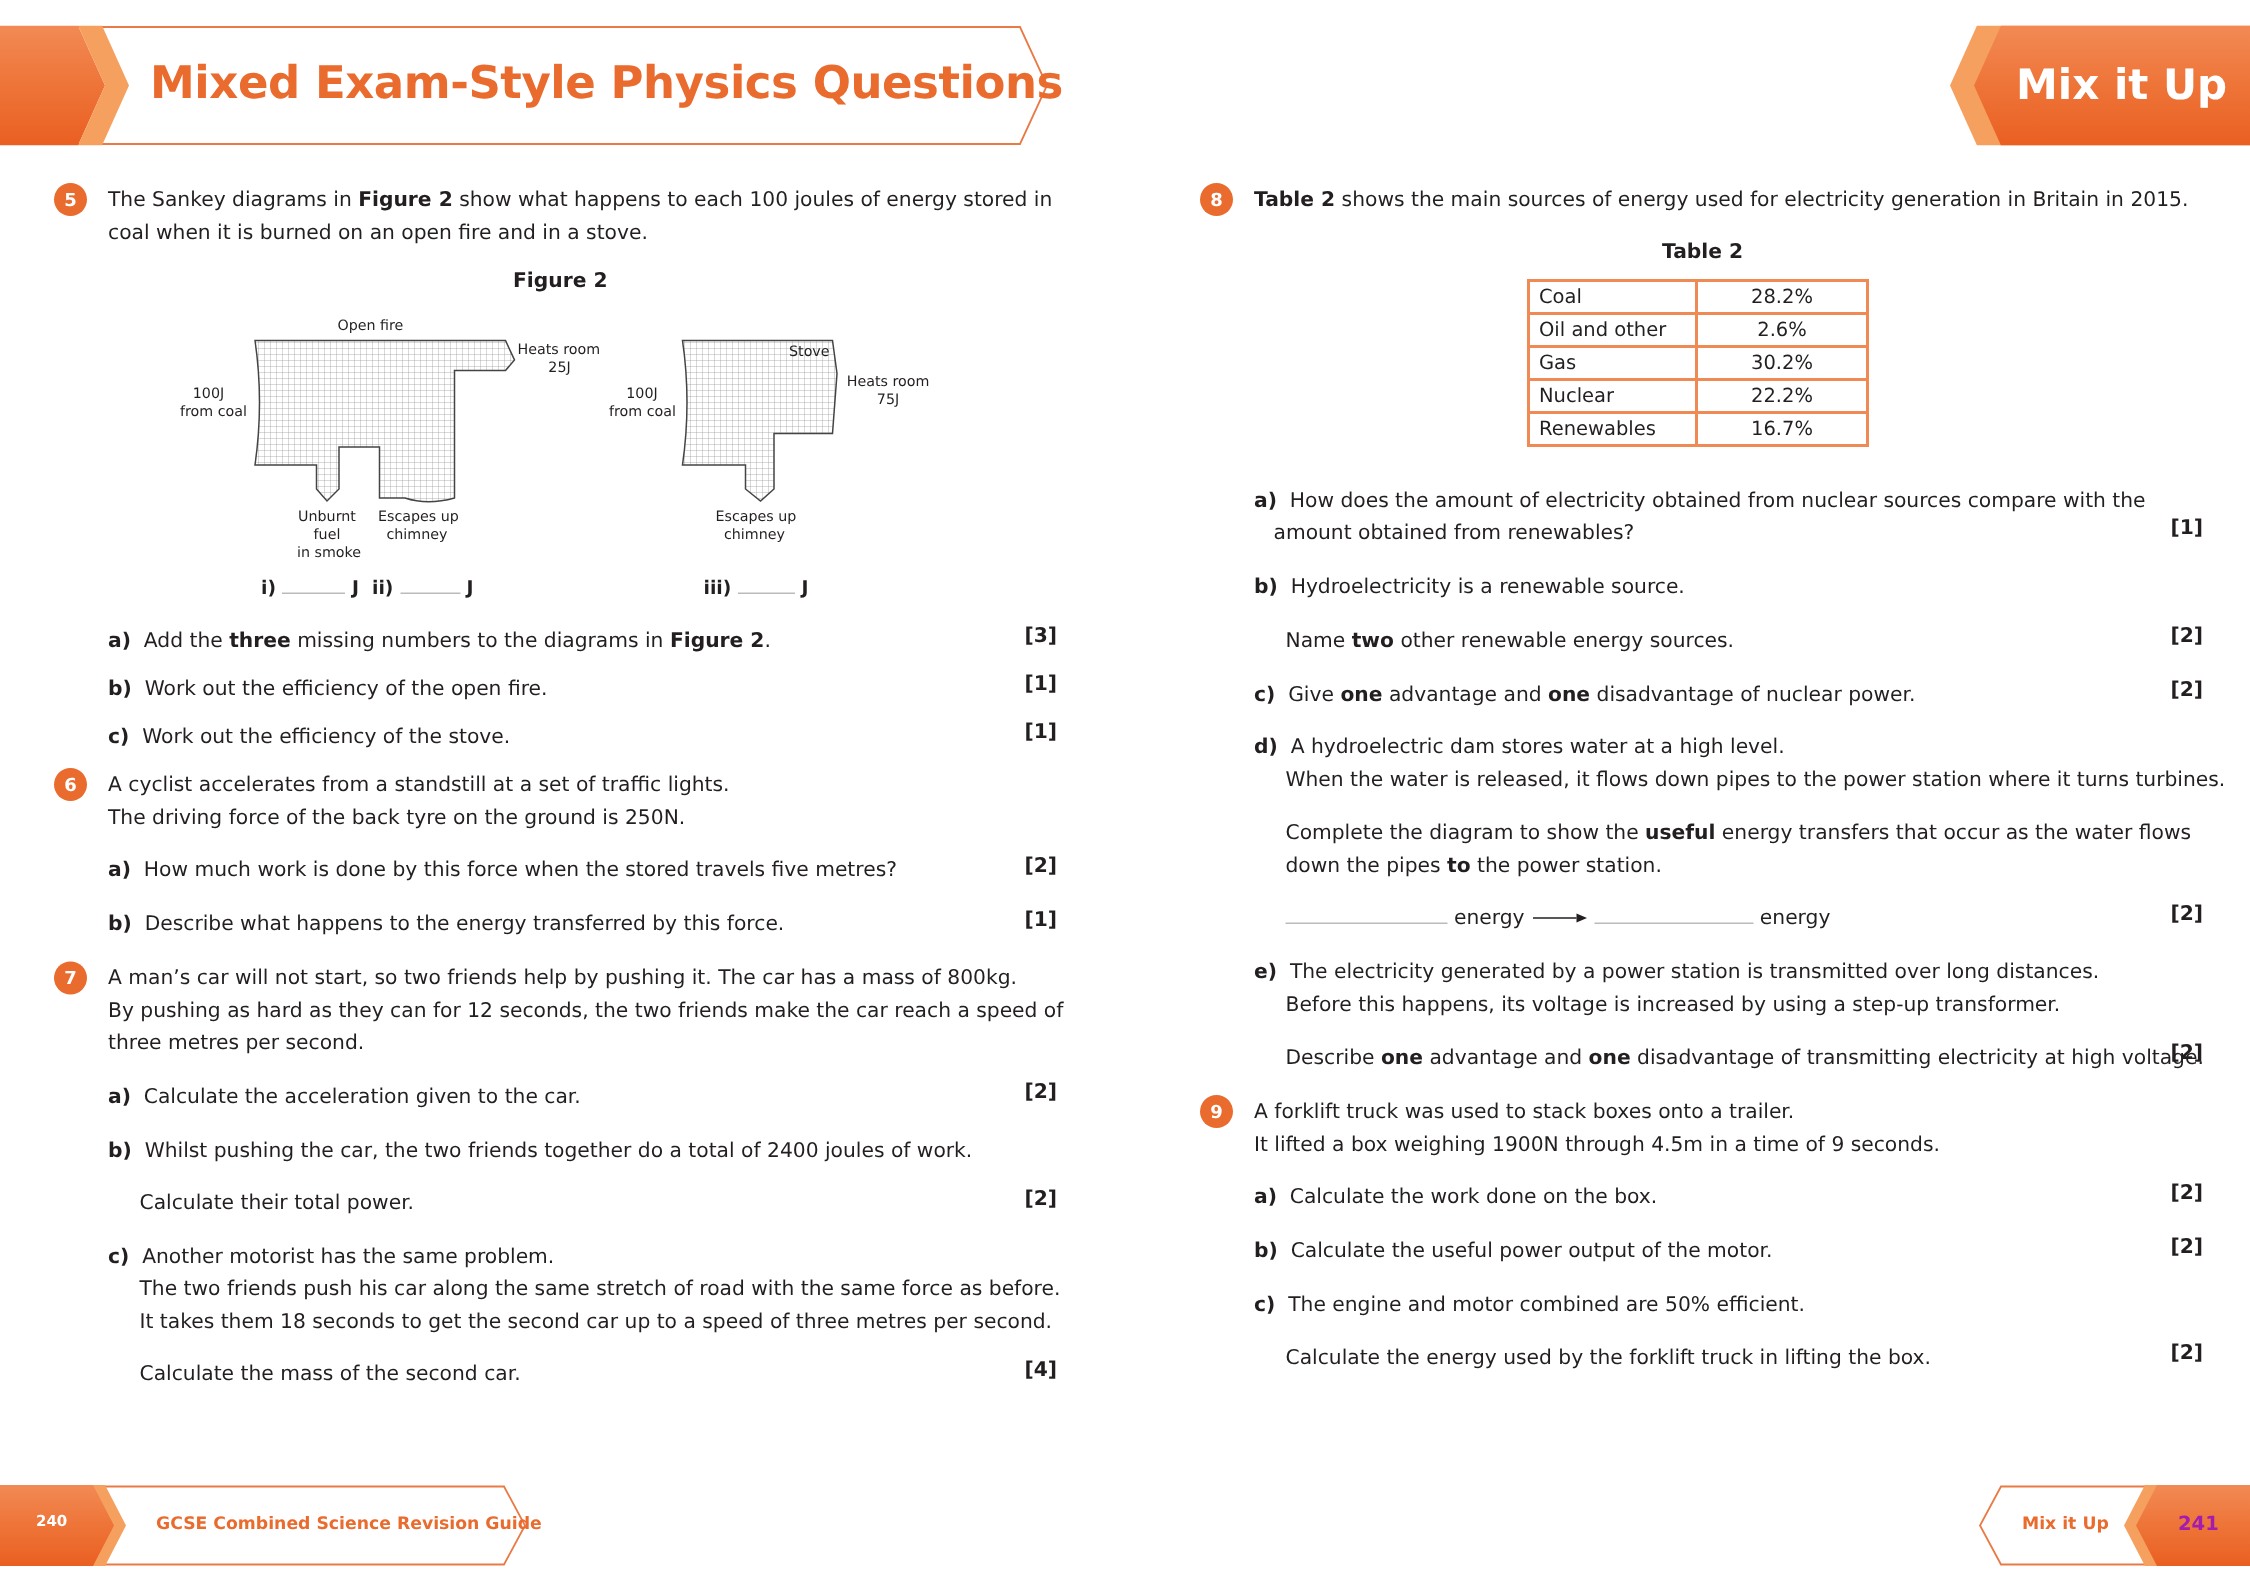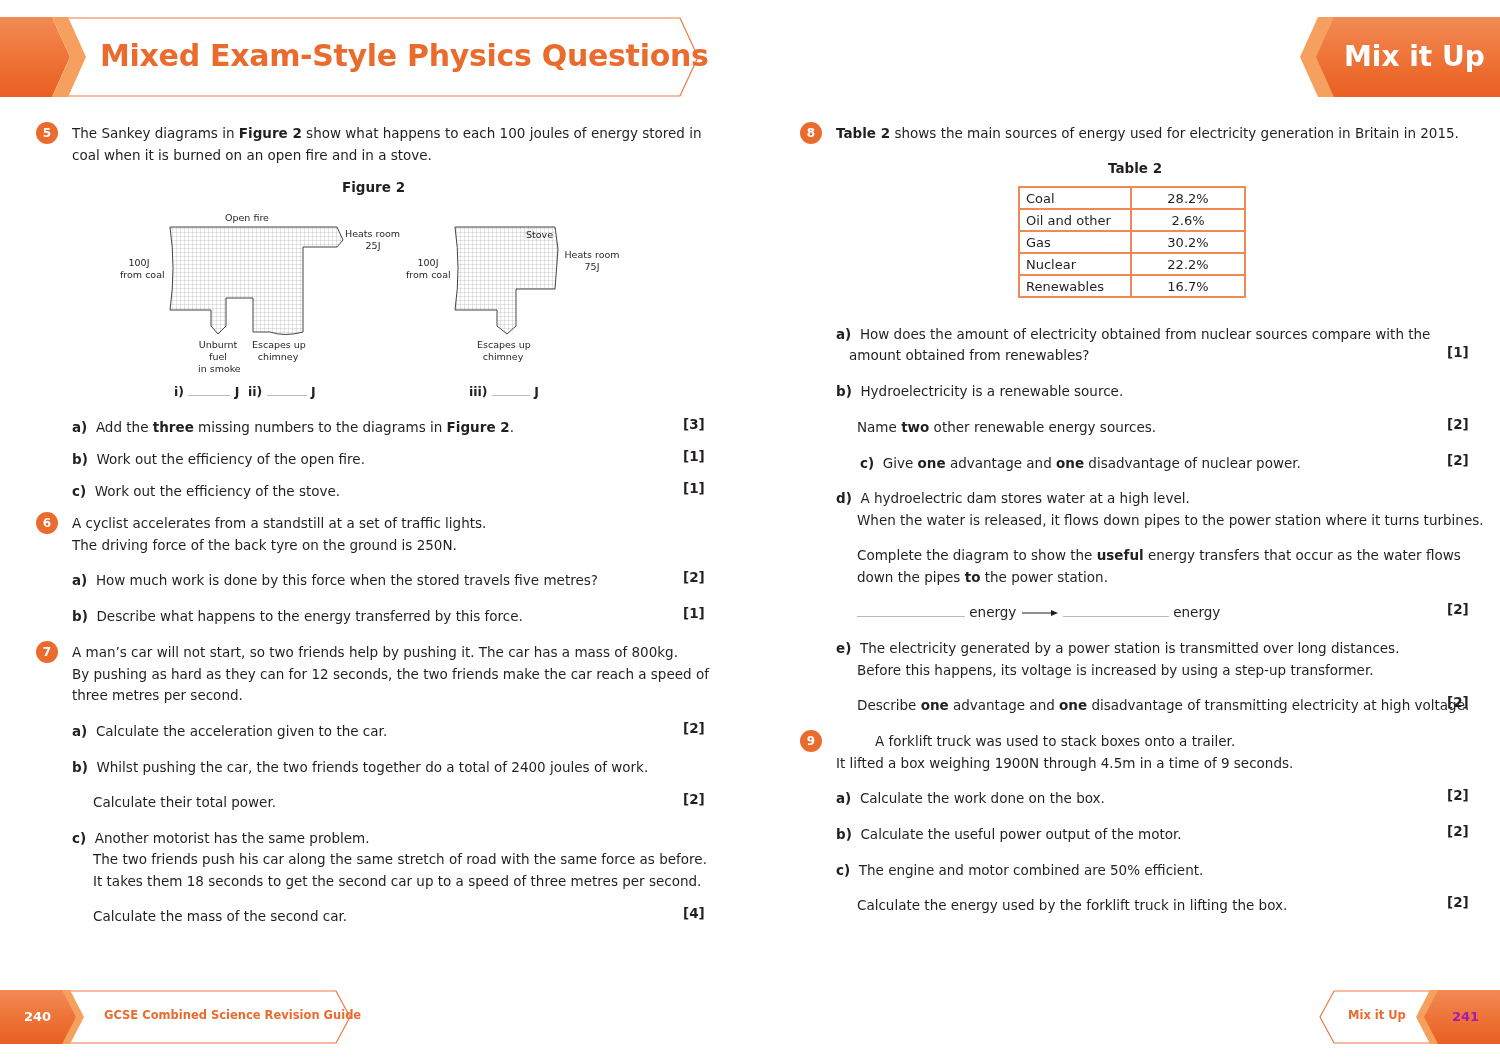--- a/index.html
+++ b/index.html
@@ -173,21 +173,21 @@
 </table>
 
 <div class="abs txt" style="left:836px;top:323px;"><span class="part">a)</span>&nbsp; <span>How does the amount of electricity obtained from nuclear sources compare with the</span></div>
 <div class="abs txt" style="left:849px;top:344px;">amount obtained from renewables?</div>
 <div class="abs marks" style="left:1447px;top:344px;">[1]</div>
 
 <div class="abs txt" style="left:836px;top:380px;"><span class="part">b)</span>&nbsp; <span>Hydroelectricity is a renewable source.</span></div>
 <div class="abs txt" style="left:857px;top:416px;"><span>Name </span><b>two</b><span> other renewable energy sources.</span></div>
 <div class="abs marks" style="left:1447px;top:416px;">[2]</div>
 
-<div class="abs txt" style="left:836px;top:452px;margin-left:24px;"><span class="part">c)</span>&nbsp; <span>Give </span><b>one</b><span> advantage and </span><b>one</b><span> disadvantage of nuclear power.</span></div>
+<div class="abs txt" style="left:836px;top:452px;"><span class="part">c)</span>&nbsp; <span>Give </span><b>one</b><span> advantage and </span><b>one</b><span> disadvantage of nuclear power.</span></div>
 <div class="abs marks" style="left:1447px;top:452px;">[2]</div>
 
 <div class="abs txt" style="left:836px;top:487px;"><span class="part">d)</span>&nbsp; <span>A hydroelectric dam stores water at a high level.</span></div>
 <div class="abs txt" style="left:857px;top:509px;">When the water is released, it flows down pipes to the power station where it turns turbines.</div>
 <div class="abs txt" style="left:857px;top:544px;"><span>Complete the diagram to show the </span><b>useful</b><span> energy transfers that occur as the water flows</span></div>
 <div class="abs txt" style="left:857px;top:566px;"><span>down the pipes </span><b>to</b><span> the power station.</span></div>
 
 <div class="abs txt" style="left:857px;top:601px;text-align:center;">
   <span class="blank" style="width:108px;"></span>
   <span>energy</span>
@@ -199,36 +199,36 @@
   <span>energy</span>
 </div>
 <div class="abs marks" style="left:1447px;top:601px;">[2]</div>
 
 <div class="abs txt" style="left:836px;top:637px;"><span class="part">e)</span>&nbsp; <span>The electricity generated by a power station is transmitted over long distances.</span></div>
 <div class="abs txt" style="left:857px;top:659px;">Before this happens, its voltage is increased by using a step-up transformer.</div>
 <div class="abs txt" style="left:857px;top:694px;"><span>Describe </span><b>one</b><span> advantage and </span><b>one</b><span> disadvantage of transmitting electricity at high voltage.</span></div>
 <div class="abs marks" style="left:1447px;top:694px;">[2]</div>
 
 <div class="abs qnum" style="left:800px;top:730px;">9</div>
-<div class="abs txt" style="left:875px;top:730px;">A forklift truck was used to stack boxes onto a trailer.</div>
+<div class="abs txt" style="left:836px;top:730px;">A forklift truck was used to stack boxes onto a trailer.</div>
 <div class="abs txt" style="left:836px;top:752px;">It lifted a box weighing 1900N through 4.5m in a time of 9 seconds.</div>
 <div class="abs txt" style="left:836px;top:787px;"><span class="part">a)</span>&nbsp; <span>Calculate the work done on the box.</span></div>
 <div class="abs marks" style="left:1447px;top:787px;">[2]</div>
 <div class="abs txt" style="left:836px;top:823px;"><span class="part">b)</span>&nbsp; <span>Calculate the useful power output of the motor.</span></div>
 <div class="abs marks" style="left:1447px;top:823px;">[2]</div>
 <div class="abs txt" style="left:836px;top:859px;"><span class="part">c)</span>&nbsp; <span>The engine and motor combined are 50% efficient.</span></div>
 <div class="abs txt" style="left:857px;top:894px;">Calculate the energy used by the forklift truck in lifting the box.</div>
 <div class="abs marks" style="left:1447px;top:894px;">[2]</div>
 
 <svg class="abs ftr-left" viewBox="0 0 352 54">
   <polygon points="0,1 336,1 350,27 336,53 0,53" fill="#fff" stroke="#ea7a45" stroke-width="1.2"></polygon>
   <polygon points="0,0 68,0 82,27 68,54 0,54" fill="url(#og)"></polygon>
   <polygon points="62,0 70,0 84,27 70,54 62,54 76,27" fill="#f6a05f"></polygon>
 </svg>
-<div class="abs" style="left:24px;top:1009px;font-size:13px;font-weight:bold;color:#fff;">240</div>
+<div class="abs" style="left:24px;top:1009px;font-size:10px;font-weight:bold;color:#fff;">240</div>
 <div class="abs" style="left:104px;top:1008px;font-size:11.5px;font-weight:bold;color:#ea6b2e;white-space:nowrap;">GCSE Combined Science Revision Guide</div>
 
 <svg class="abs ftr-right" viewBox="0 0 182 54">
   <polygon points="16,1 182,1 182,53 16,53 2,27" fill="#fff" stroke="#ea7a45" stroke-width="1.2"></polygon>
   <polygon points="112,0 182,0 182,54 112,54 98,27" fill="#f6a05f"></polygon>
   <polygon points="120,0 182,0 182,54 120,54 106,27" fill="url(#og)"></polygon>
 </svg>
 <div class="abs" style="left:1348px;top:1008px;font-size:11.5px;font-weight:bold;color:#ea6b2e;white-space:nowrap;">Mix it Up</div>
 <div class="abs" style="left:1452px;top:1009px;font-size:13px;font-weight:bold;color:#a21caf;">241</div>
 

